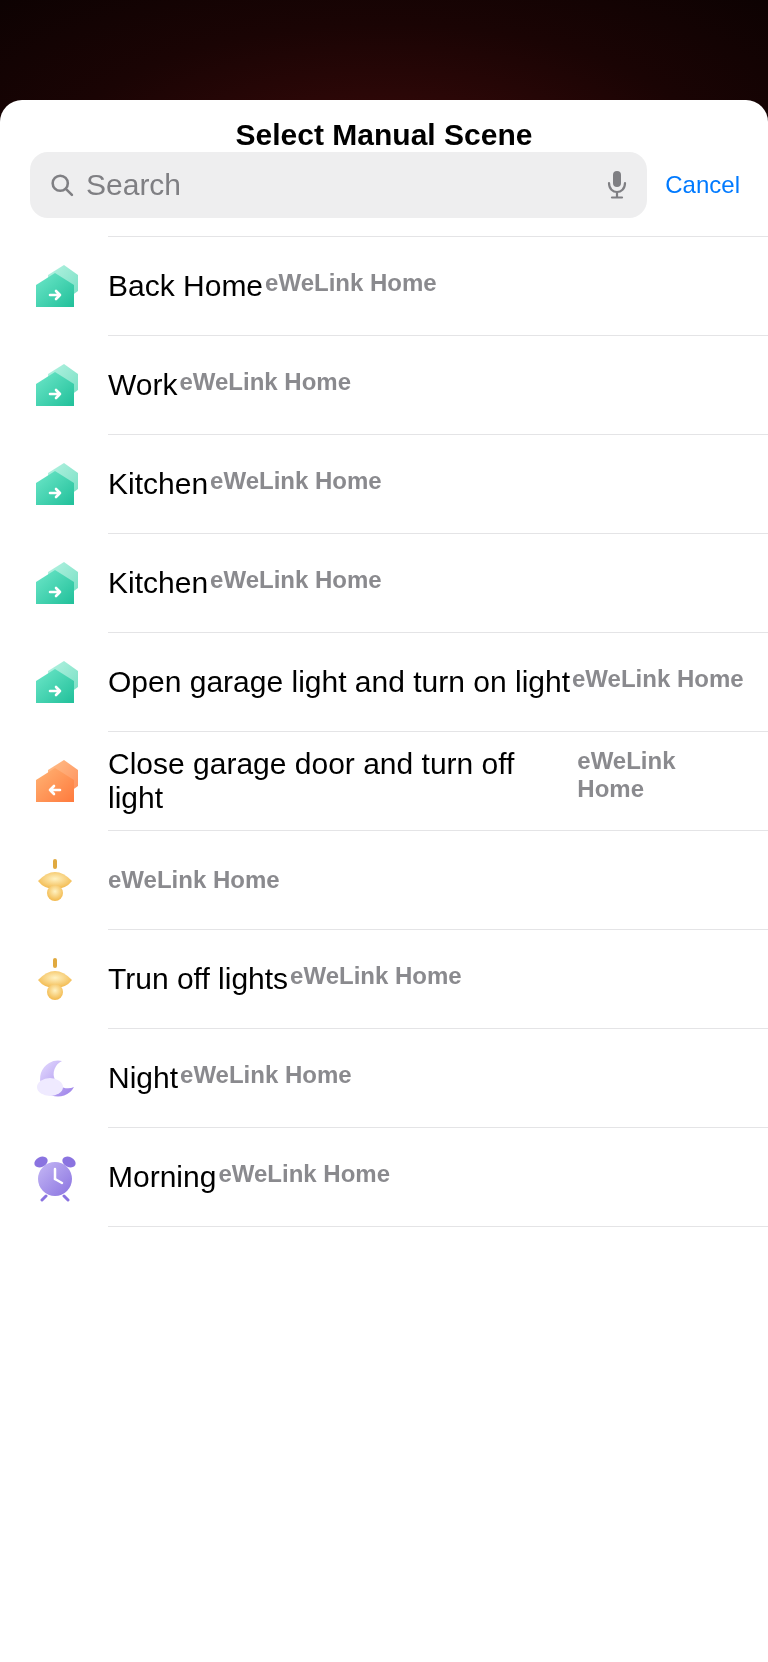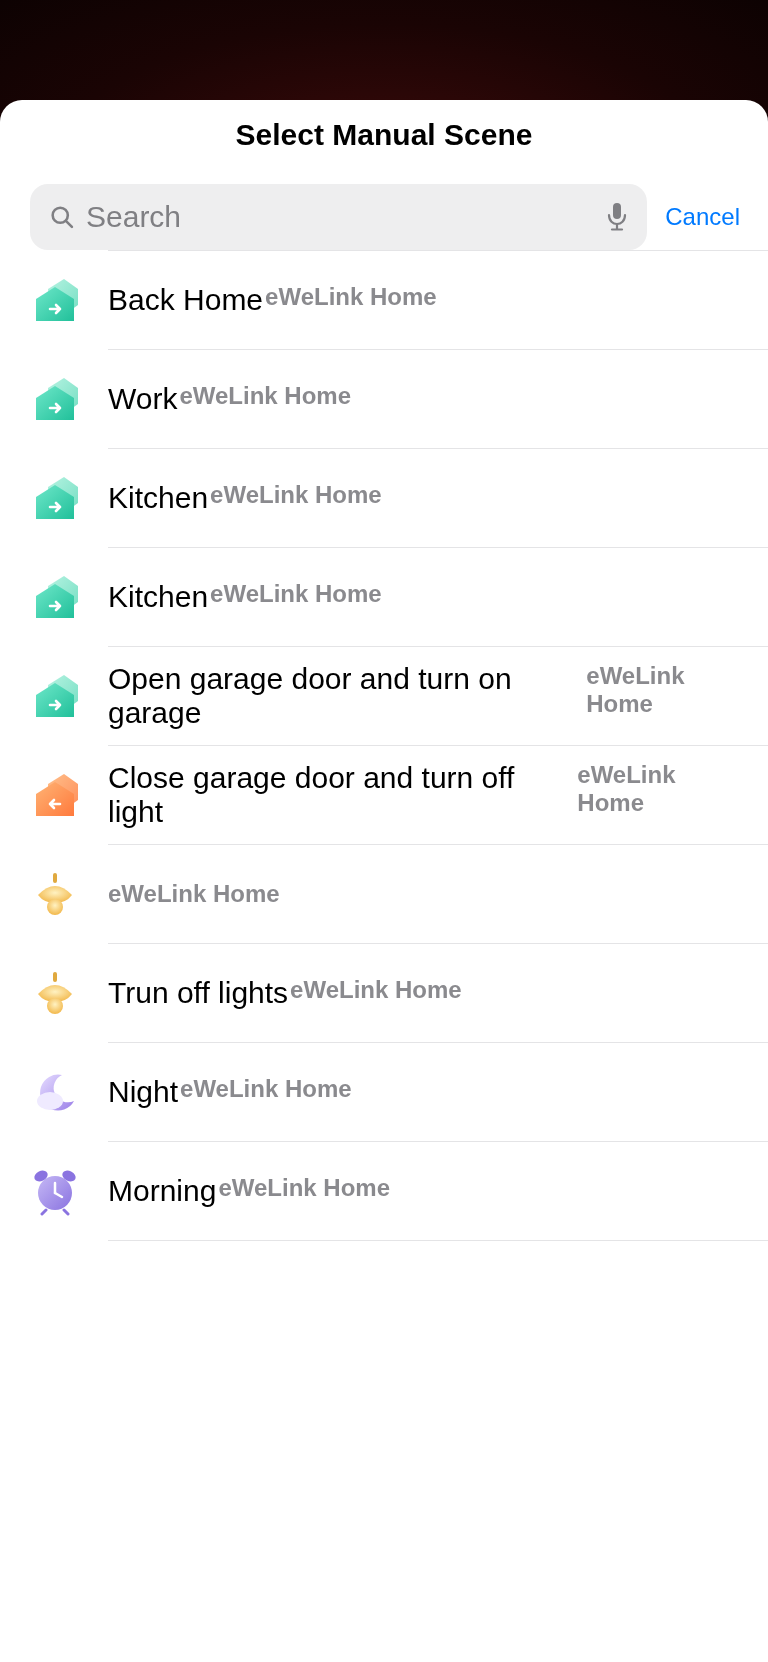--- a/index.html
+++ b/index.html
@@ -23,26 +23,27 @@
     background: #fff;
     border-radius: 22px 22px 0 0;
     display: flex;
     flex-direction: column;
   }
   .sheet-title {
     text-align: center;
     font-size: 30px;
     font-weight: 600;
     color: #000;
-    padding: 18px 0 32px;
+    padding: 18px 0 0;
   }
   .search-row {
     display: flex;
     align-items: center;
     padding: 0 28px 0 30px;
+    margin-bottom: 18px;
     gap: 18px;
   }
   .search-box {
     flex: 1;
     height: 66px;
     background: #eeeeef;
     border-radius: 18px;
     display: flex;
     align-items: center;
     padding: 0 18px;
@@ -233,21 +234,21 @@
         <div class="row-divider"></div>
         <div class="row">
           <div class="row-icon">
             <svg width="50" height="50" viewBox="0 0 50 50">
       <path d="M18 14 L34 4 L48 14 L48 30 L34 40 L18 30 Z" fill="url(#gradGreen2)" opacity="0.85"></path>
       <path d="M6 24 L25 12 L44 24 L44 46 L6 46 Z" fill="url(#gradGreen)"></path>
       <path d="M20 34 L30 34 M26 30 L30 34 L26 38" stroke="#fff" stroke-width="2.6" fill="none" stroke-linecap="round" stroke-linejoin="round"></path>
     </svg>
           </div>
           <div class="row-text">
-            <div class="row-title">Open garage door and turn on garage</div>
+            <div class="row-title">Open garage light and turn on light</div>
             <div class="row-sub">eWeLink Home</div>
           </div>
         </div>
         <div class="row-divider"></div>
         <div class="row">
           <div class="row-icon">
             <svg width="50" height="50" viewBox="0 0 50 50">
       <path d="M18 14 L34 4 L48 14 L48 30 L34 40 L18 30 Z" fill="url(#gradOrange)" opacity="0.85"></path>
       <path d="M6 24 L25 12 L44 24 L44 46 L6 46 Z" fill="url(#gradOrange)"></path>
       <path d="M30 34 L20 34 M24 30 L20 34 L24 38" stroke="#fff" stroke-width="2.6" fill="none" stroke-linecap="round" stroke-linejoin="round"></path>

